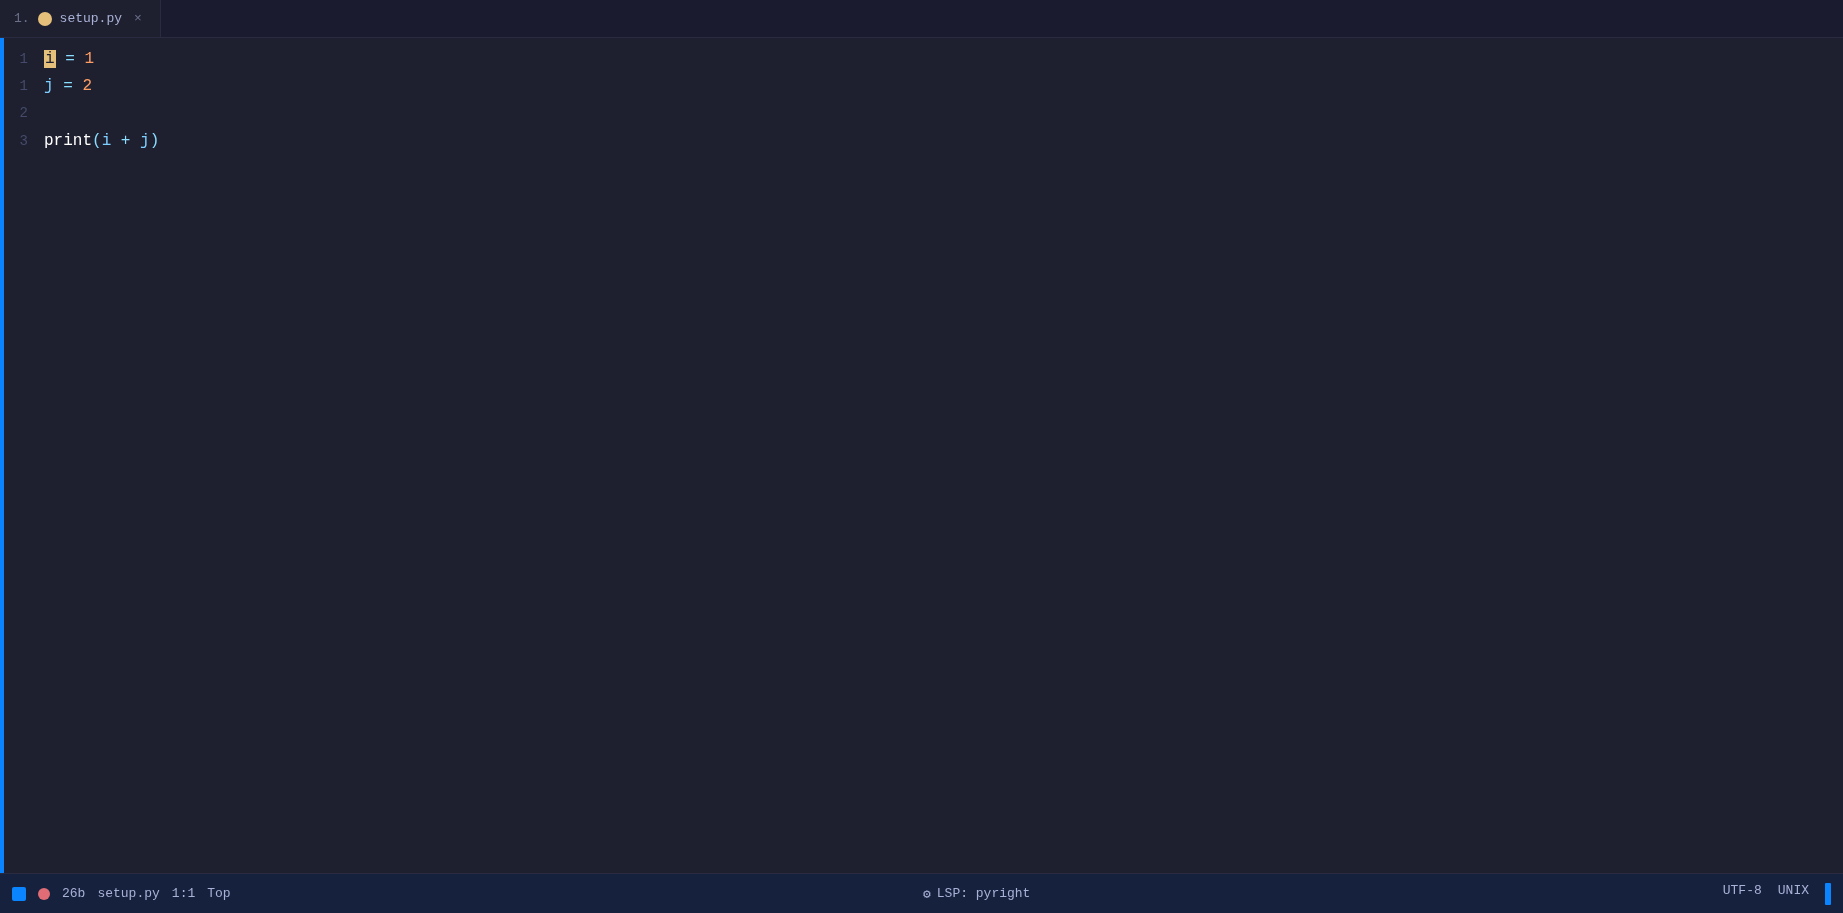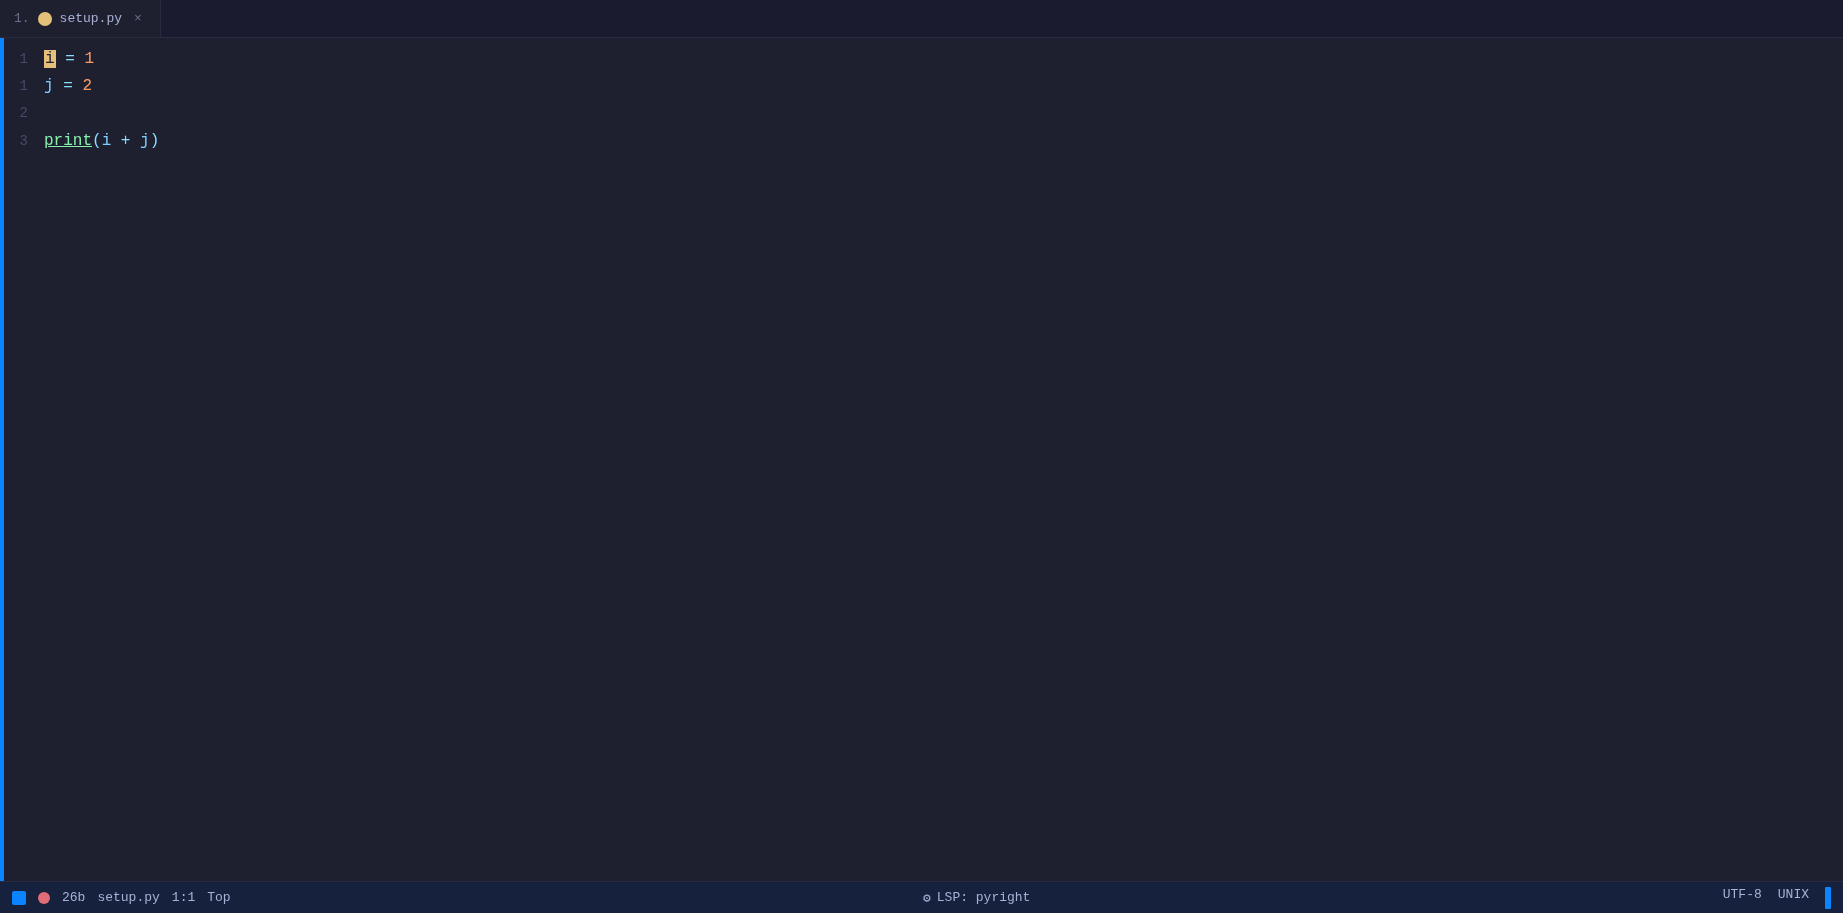--- a/index.html
+++ b/index.html
@@ -121,34 +121,33 @@
 
     .op-color {
       color: #89ddff;
     }
 
     .num-color {
       color: #ff9e64;
     }
 
     .func-color {
-      color: #86efac;
-      text-decoration: underline;
+      color: #ffffff;
     }
 
     .paren-color {
       color: #89ddff;
     }
 
     
     .status-bar {
       display: flex;
       align-items: center;
       background-color: #16213e;
-      height: 32px;
+      height: 40px;
       padding: 0 12px;
       flex-shrink: 0;
       gap: 0;
       border-top: 1px solid #2a2b40;
     }
 
     .status-left {
       display: flex;
       align-items: center;
       gap: 12px;

